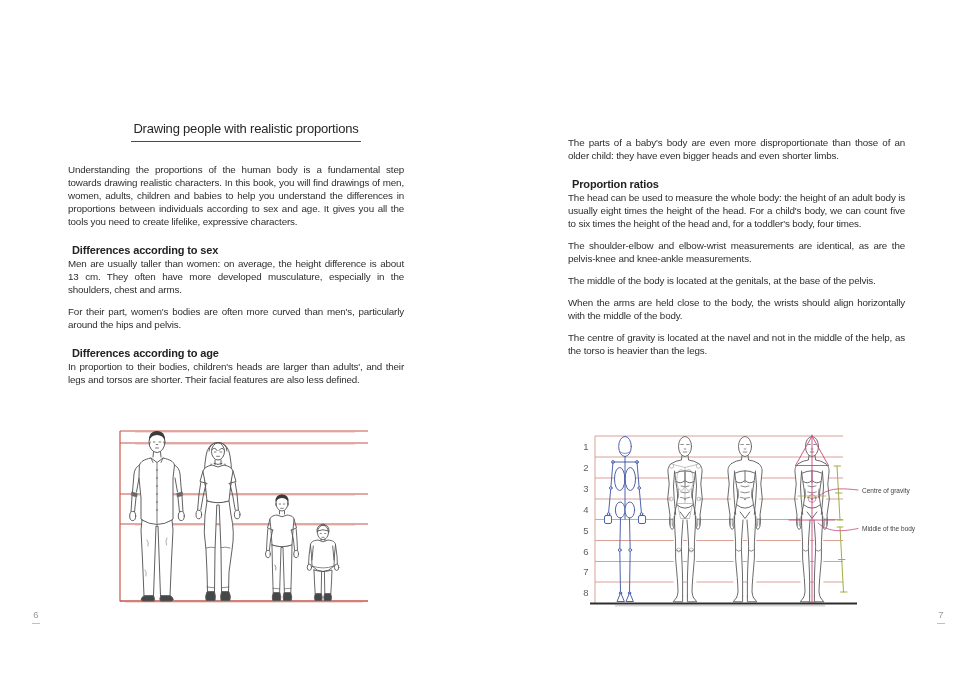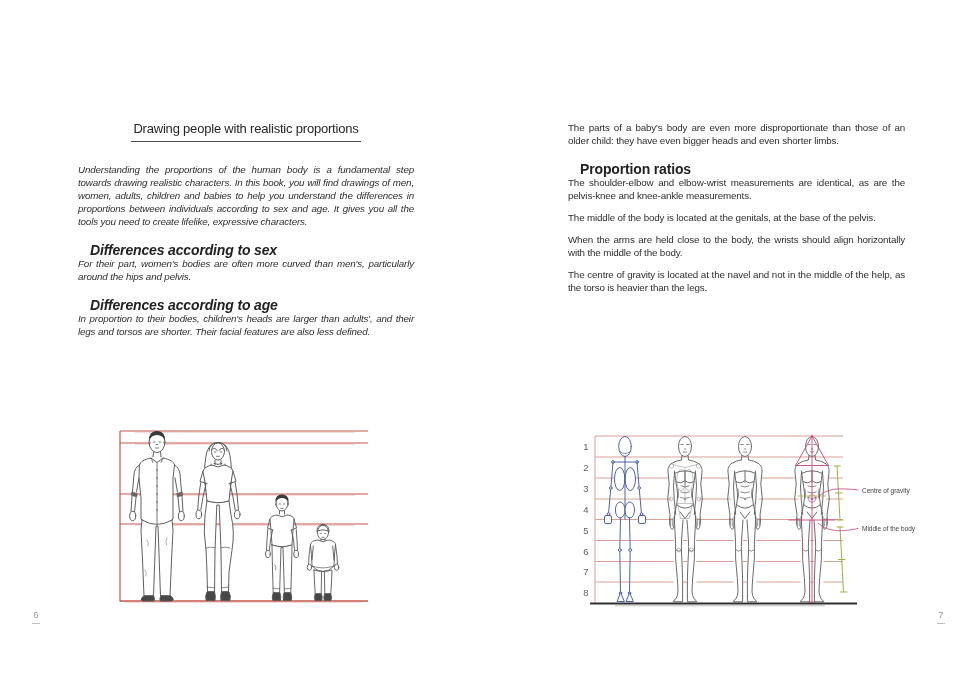--- a/index.html
+++ b/index.html
@@ -6,28 +6,28 @@
   .spread{
     position:relative;width:980px;height:700px;background:#ffffff;overflow:hidden;
     font-family:"Liberation Sans","DejaVu Sans",sans-serif;color:#2e2e2e;
   }
   .titlewrap{position:absolute;left:78px;top:119px;width:336px;text-align:center;}
   .title{
     display:inline-block;font-size:13px;font-weight:400;color:#262626;
     letter-spacing:-0.2px;border-bottom:1.2px solid #4a4a4a;padding:0 2px 5px 2px;
   }
   .textcol{position:absolute;width:336px;}
-  .textcol-left{left:78px;top:163px;font-style:italic;}
-  .textcol-right{left:568px;top:121px;width:337px;}
+  .textcol-left{left:68px;top:163px;}
+  .textcol-right{left:568px;top:136px;width:337px;}
   .textcol p{
     margin:0 0 9px 0;font-size:9.8px;line-height:13px;text-align:justify;
     letter-spacing:-0.15px;color:#2e2e2e;
   }
   .textcol h2{
-    margin:16px 0 0 12px;font-size:14px;line-height:13px;font-weight:700;
+    margin:16px 0 0 4px;font-size:11px;line-height:13px;font-weight:700;
     letter-spacing:-0.15px;color:#222;
   }
   .textcol h2 + p{margin-top:0;}
   .fig{position:absolute;}
   .fig-left{left:95px;top:420px;}
   .fig-right{left:575px;top:426px;}
   .pagenum{position:absolute;top:609px;font-size:9.5px;color:#9a9a9a;text-align:center;width:14px;}
   .pagenum-left{left:29px;}
   .pagenum-right{left:934px;}
   .pagenum .dash{width:8px;margin:3px auto 0 auto;border-top:1px solid #c0c0c0;}
@@ -40,20 +40,21 @@
   <section>
     <div class="titlewrap">
       <h1 style="margin:0;font-size:inherit;font-weight:inherit;display:inline;">
         <span class="title">Drawing people with realistic proportions</span>
       </h1>
     </div>
 
     <div class="textcol textcol-left">
       <p>Understanding the proportions of the human body is a fundamental step towards drawing realistic characters. In this book, you will find drawings of men, women, adults, children and babies to help you understand the differences in proportions between individuals according to sex and age. It gives you all the tools you need to create lifelike, expressive characters.</p>
       <h2>Differences according to sex</h2>
+      <p>Men are usually taller than women: on average, the height difference is about 13 cm. They often have more developed musculature, especially in the shoulders, chest and arms.</p>
       <p>For their part, women's bodies are often more curved than men's, particularly around the hips and pelvis.</p>
       <h2>Differences according to age</h2>
       <p>In proportion to their bodies, children's heads are larger than adults', and their legs and torsos are shorter. Their facial features are also less defined.</p>
     </div>
 
     <svg class="fig fig-left" width="305" height="190" viewBox="0 0 305 190">
 
       <g stroke="#c4564b" stroke-width="1.2" fill="none">
         <line x1="25" y1="11" x2="273" y2="11"></line>
         <line x1="25" y1="23" x2="273" y2="23"></line>
@@ -157,20 +158,21 @@
     <div class="pagenum pagenum-left">
       <span>6</span>
       <div class="dash"></div>
     </div>
   </section>
 
   <section>
     <div class="textcol textcol-right">
       <p>The parts of a baby's body are even more disproportionate than those of an older child: they have even bigger heads and even shorter limbs.</p>
       <h2>Proportion ratios</h2>
+      <p>The head can be used to measure the whole body: the height of an adult body is usually eight times the height of the head. For a child's body, we can count five to six times the height of the head and, for a toddler's body, four times.</p>
       <p>The shoulder-elbow and elbow-wrist measurements are identical, as are the pelvis-knee and knee-ankle measurements.</p>
       <p>The middle of the body is located at the genitals, at the base of the pelvis.</p>
       <p>When the arms are held close to the body, the wrists should align horizontally with the middle of the body.</p>
       <p>The centre of gravity is located at the navel and not in the middle of the help, as the torso is heavier than the legs.</p>
     </div>
 
     <svg class="fig fig-right" width="355" height="186" viewBox="0 0 355 186">
       <defs>
         <g id="mHalf" stroke="#5a5a5a" stroke-width="0.9" fill="none" stroke-linecap="round" stroke-linejoin="round">
           <path d="M-3,29.5 L-3.6,34 Q-9,34.5 -13.5,37.5"></path>

